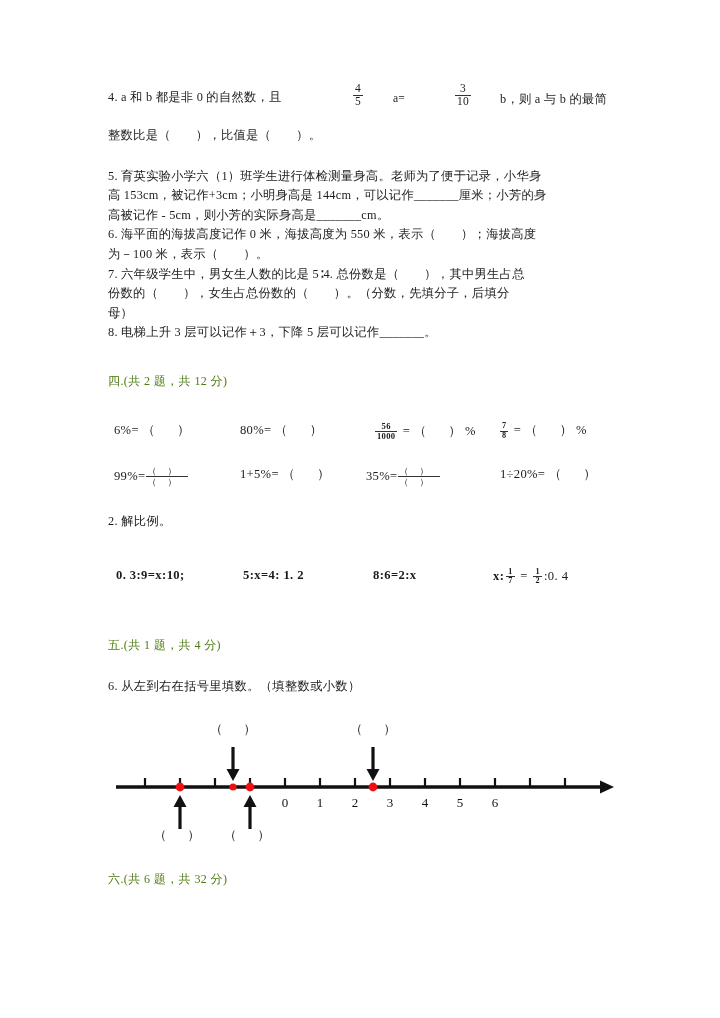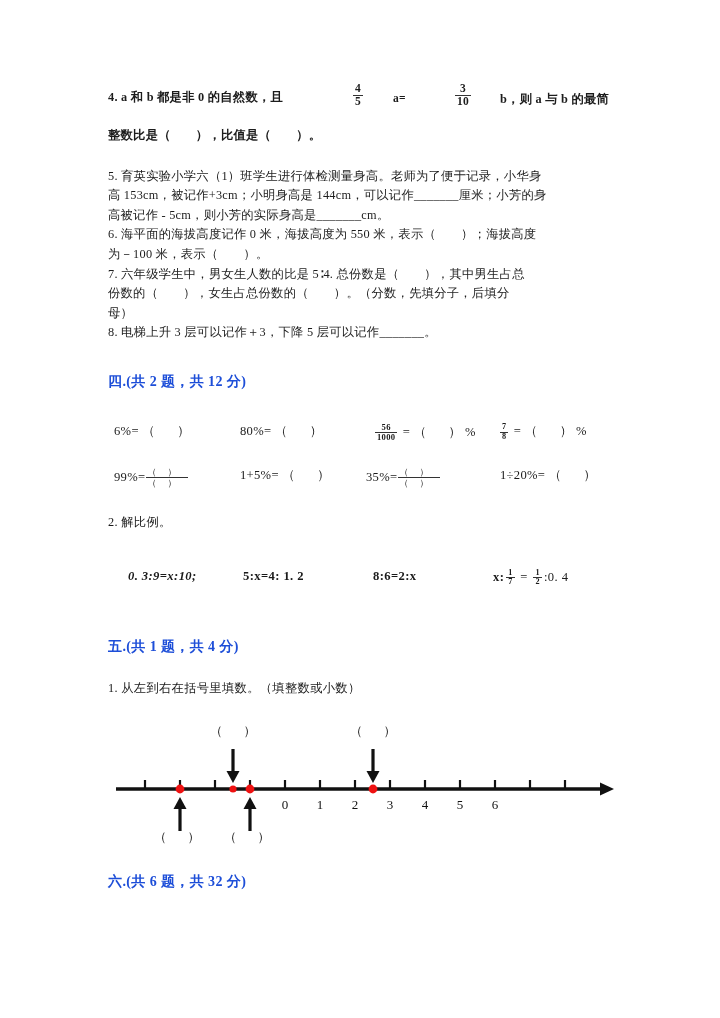--- a/index.html
+++ b/index.html
@@ -33,24 +33,24 @@
     font-size: 12.3px;
     line-height: 19.6px;
     letter-spacing: 0.25px;
     color: #1c1c1c;
     text-align: justify;
   }
   .q-block {
     margin-bottom: 0px;
   }
   .section-head {
-    font-size: 14px;
-    font-weight: bold;
+    font-size: 12px;
+    font-weight: normal;
     letter-spacing: 0.4px;
-    color: #1d4ed8;
+    color: #4d7c0f;
   }
   .sub-q {
     font-size: 12.3px;
     letter-spacing: 0.3px;
   }
 
   
   .frac {
     display: inline-block;
     vertical-align: -0.55em;
@@ -149,21 +149,21 @@
     font-size: 13px;
     color: #111;
   }
 </style>
 </head>
 <body>
 
 <div class="page">
   <div class="content">
 
-    <div class="q-block" style="margin-bottom:2px;font-weight:bold;">
+    <div class="q-block" style="margin-bottom:2px;">
       <div class="qline q4row" style="height:30px; position:relative;">
         <span style="position:absolute; left:0; top:4px;">4. a 和 b 都是非 0 的自然数，且</span>
         <span class="frac" style="position:absolute; left:243px; top:-1px;">
           <span class="num">4</span>
           <span class="den">5</span>
         </span>
         <span style="position:absolute; left:285px; top:5px; font-size:11.5px;">a=</span>
         <span class="frac" style="position:absolute; left:345px; top:-1px;">
           <span class="num">3</span>
           <span class="den">10</span>
@@ -246,34 +246,34 @@
 
         <span class="calc-cell" style="left:392px; top:4px;">
           <span>1÷20%</span><span>=</span>
           <span>（</span><span style="display:inline-block;width:22px;"></span><span>）</span>
         </span>
       </div>
 
       <div class="sub-q" style="margin-top:19px;">2. 解比例。</div>
 
       <div class="prop-row" style="margin-top:35px; height:30px;">
-        <span class="prop-cell mono-x" style="left:20px; top:3px;font-style:italic;">0. 3:9=x:10;</span>
+        <span class="prop-cell mono-x" style="left:8px; top:3px;">0. 3:9=x:10;</span>
         <span class="prop-cell mono-x" style="left:135px; top:3px;">5:x=4: 1. 2</span>
         <span class="prop-cell mono-x" style="left:265px; top:3px;">8:6=2:x</span>
         <span class="prop-cell" style="left:385px; top:3px;">
           <span class="mono-x">x:</span><span class="frac tiny"><span class="num">1</span><span class="den">7</span></span>
           <span>=</span>
           <span class="frac tiny"><span class="num">1</span><span class="den">2</span></span><span>:0. 4</span>
         </span>
       </div>
     </div>
 
     <div style="margin-top:42px;">
       <div class="section-head">五.(共 1 题，共 4 分)</div>
-      <div class="sub-q" style="margin-top:24px;">1. 从左到右在括号里填数。（填整数或小数）</div>
+      <div class="sub-q" style="margin-top:24px;">6. 从左到右在括号里填数。（填整数或小数）</div>
 
       <div class="numline-wrap" style="margin-top:20px;">
         <svg class="nl-svg" width="512" height="130" viewBox="0 0 512 130">
 
           <line x1="8" y1="72" x2="492" y2="72" stroke="#111111" stroke-width="3.4"></line>
 
           <polygon points="492,65.5 506,72 492,78.5" fill="#111111"></polygon>
 
           <g stroke="#111111" stroke-width="2.2">
             <line x1="37" y1="63" x2="37" y2="72"></line>

